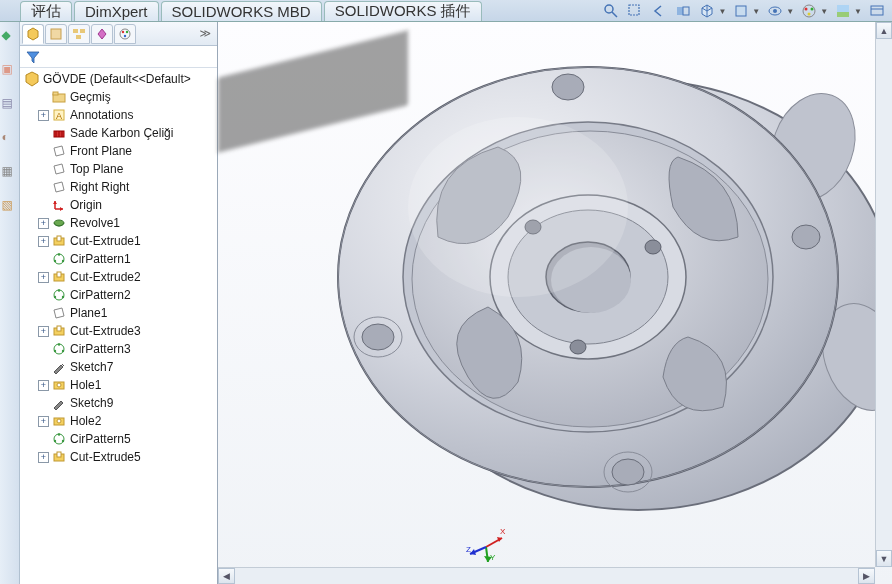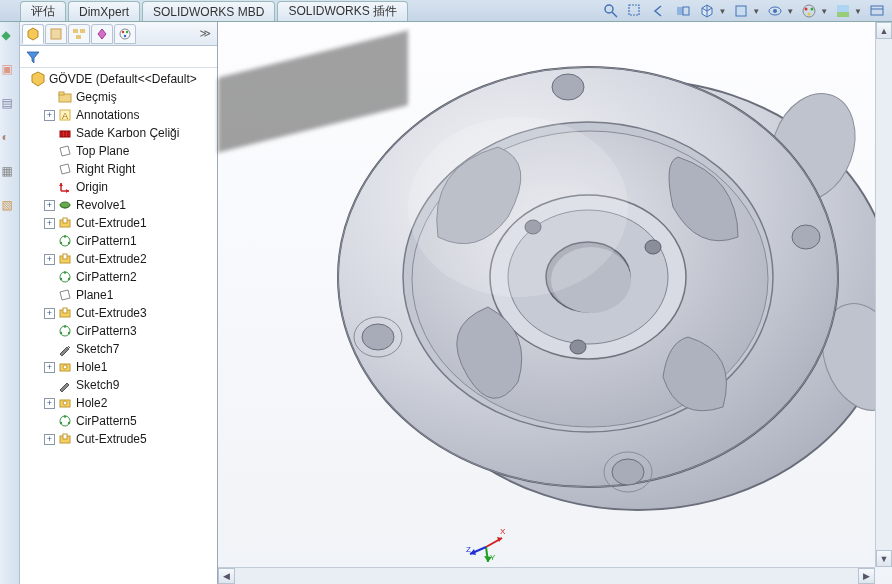--- a/index.html
+++ b/index.html
@@ -1,39 +1,39 @@
 <!DOCTYPE html>
 <html><head>
 <meta charset="utf-8">
 <style>
 * { box-sizing: border-box; margin: 0; padding: 0; font-family: "Microsoft YaHei", Arial, sans-serif; }
 body { width: 892px; height: 584px; background: #fff; overflow: hidden; position: relative; }
 
 .tabstrip { position: absolute; top: 0; left: 0; right: 0; height: 22px; background: linear-gradient(#d6e2ef,#c6d6e8); border-bottom: 1px solid #8aa; display: flex; align-items: flex-end; }
-.tab { height: 20px; padding: 0 10px; margin-left: 2px; background: linear-gradient(#f2f6fb,#dbe6f2); border: 1px solid #9bb; border-bottom: none; border-radius: 4px 4px 0 0; font-size: 12px; display:flex; align-items:center; color:#333; cursor:pointer; }
+.tab { height: 20px; padding: 0 10px; margin-left: 2px; background: linear-gradient(#f2f6fb,#dbe6f2); border: 1px solid #9bb; border-bottom: none; border-radius: 4px 4px 0 0; font-size: 15px; display:flex; align-items:center; color:#333; cursor:pointer; }
 .tab.first { margin-left: 20px; }
 
 .viewbar { position: absolute; top: 0; right: 6px; height: 22px; display: flex; align-items: center; gap: 6px; }
 .vicon { width: 18px; height: 18px; display:flex; align-items:center; justify-content:center; cursor:pointer; border-radius:2px; }
 .dd { font-size:8px; color:#555; margin-left:-4px; }
 
 .leftcol { position: absolute; left: 0; top: 22px; bottom: 0; width: 20px; background: linear-gradient(90deg,#e6eef7,#d4e0ee); border-right:1px solid #b0c0d0; display:flex; flex-direction:column; align-items:center; padding-top:6px; gap:18px; }
 .lcicon { width:16px; height:16px; font-size:12px; color:#4a6; }
 
 .panel { position:absolute; left:20px; top:22px; width:198px; bottom:0; background:#fff; border-right:1px solid #9aa8b8; display:flex; flex-direction:column; }
 .paneltabs { height:24px; background:linear-gradient(#f5f8fc,#e2eaf3); border-bottom:1px solid #b5c3d3; display:flex; align-items:center; gap:1px; padding-left:2px; }
 .ptab { width:22px; height:20px; border:1px solid #b5c3d3; border-radius:3px 3px 0 0; background:#f4f7fb; display:flex; align-items:center; justify-content:center; cursor:pointer; }
 .ptab.active { background:#fff; border-bottom-color:#fff; }
 .ptab svg, .ptab span { width:14px; height:14px; }
 .chev { margin-left:auto; margin-right:6px; font-size:11px; color:#666; }
 
 .filterbar { height:22px; border-bottom:1px solid #d6dee8; display:flex; align-items:center; padding-left:6px; }
 .filtericon { width:14px; height:14px; }
 
-.tree { flex:1; overflow:auto; font-size:12px; color:#1a1a1a; padding:2px 8px; }
+.tree { flex:1; overflow:auto; font-size:12px; color:#1a1a1a; padding:2px 2px; }
 .node { display:flex; align-items:center; height:18px; padding-left:4px; white-space:nowrap; cursor:default; }
 .exp { width:11px; height:11px; border:1px solid #8a98a8; background:#fff; display:flex; align-items:center; justify-content:center; font-size:9px; line-height:1; color:#3a5a8a; margin-right:2px; cursor:pointer; }
 .exp.blank { border:none; background:none; }
 .nic { width:16px; height:16px; margin-right:3px; display:flex; align-items:center; justify-content:center; flex-shrink:0; }
 .lbl { }
 
 .depth0 { padding-left:2px; }
 .depth1 { padding-left:16px; }
 
 .viewport { position:absolute; left:218px; right:0; top:22px; bottom:0; background:linear-gradient(#fdfdff 0%, #f0f3f7 100%); }
@@ -211,20 +211,29 @@
           <svg width="14" height="14">
             <rect x="2" y="5" width="10" height="6" fill="#d43030" stroke="#900"></rect>
             <line x1="4" y1="5" x2="4" y2="11" stroke="#900"></line>
             <line x1="7" y1="5" x2="7" y2="11" stroke="#900"></line>
             <line x1="10" y1="5" x2="10" y2="11" stroke="#900"></line>
           </svg>
         </span>
         <span class="lbl">Sade Karbon Çeliği</span>
       </div>
 
+    <div class="node depth1">
+        <span class="exp blank"></span>
+        <span class="nic">
+          <svg width="14" height="14">
+            <path d="M2 4 L10 2 L12 10 L4 12 Z" fill="none" stroke="#888" stroke-width="1"></path>
+          </svg>
+        </span>
+        <span class="lbl">Front Plane</span>
+      </div>
     <div class="node depth1">
         <span class="exp blank"></span>
         <span class="nic">
           <svg width="14" height="14">
             <path d="M2 4 L10 2 L12 10 L4 12 Z" fill="none" stroke="#888" stroke-width="1"></path>
           </svg>
         </span>
         <span class="lbl">Top Plane</span>
       </div>
     <div class="node depth1">

